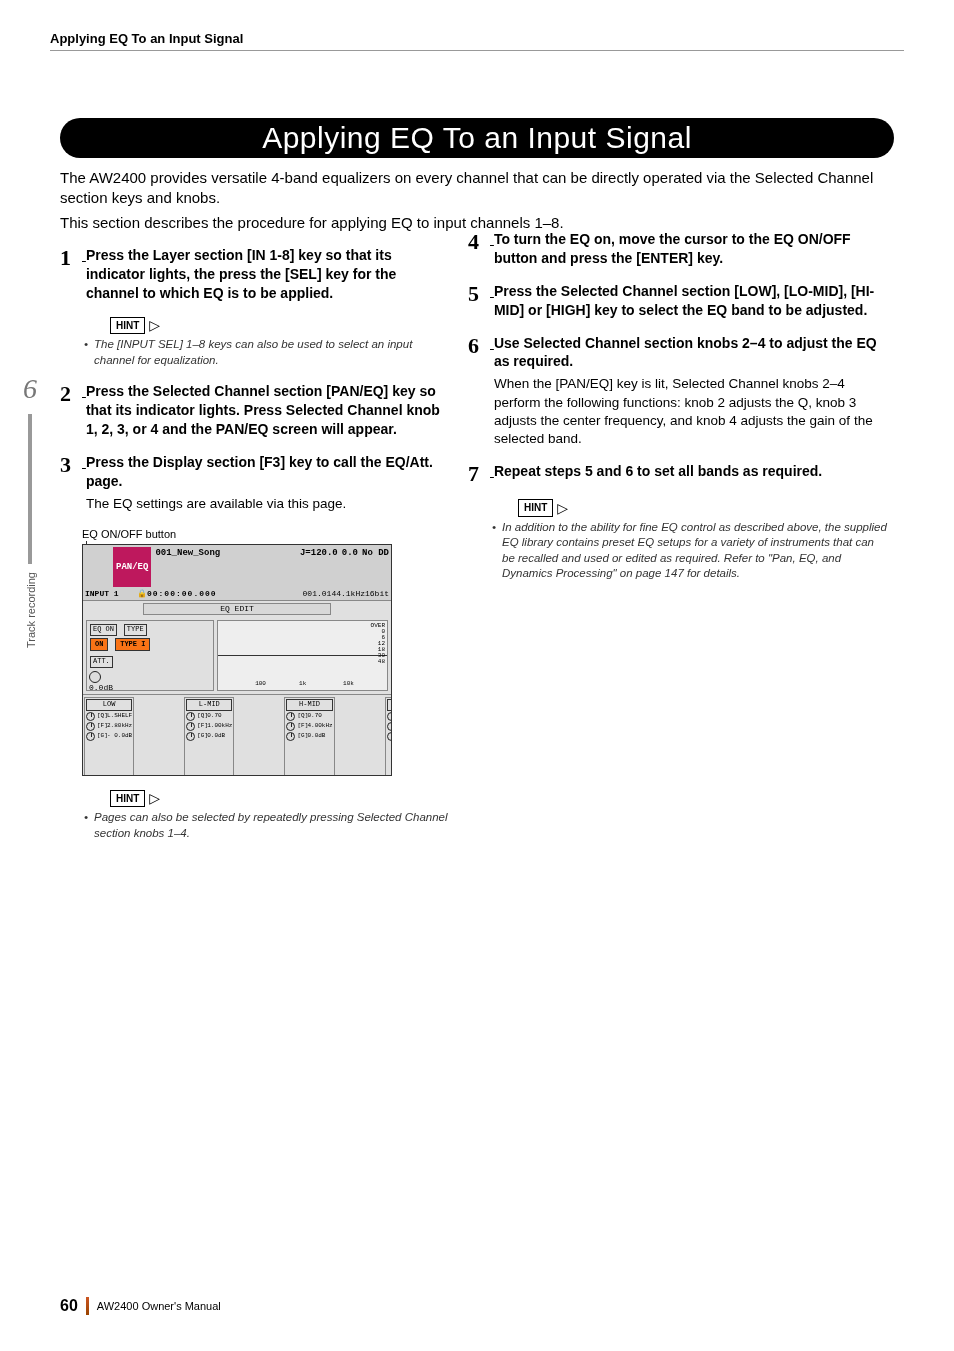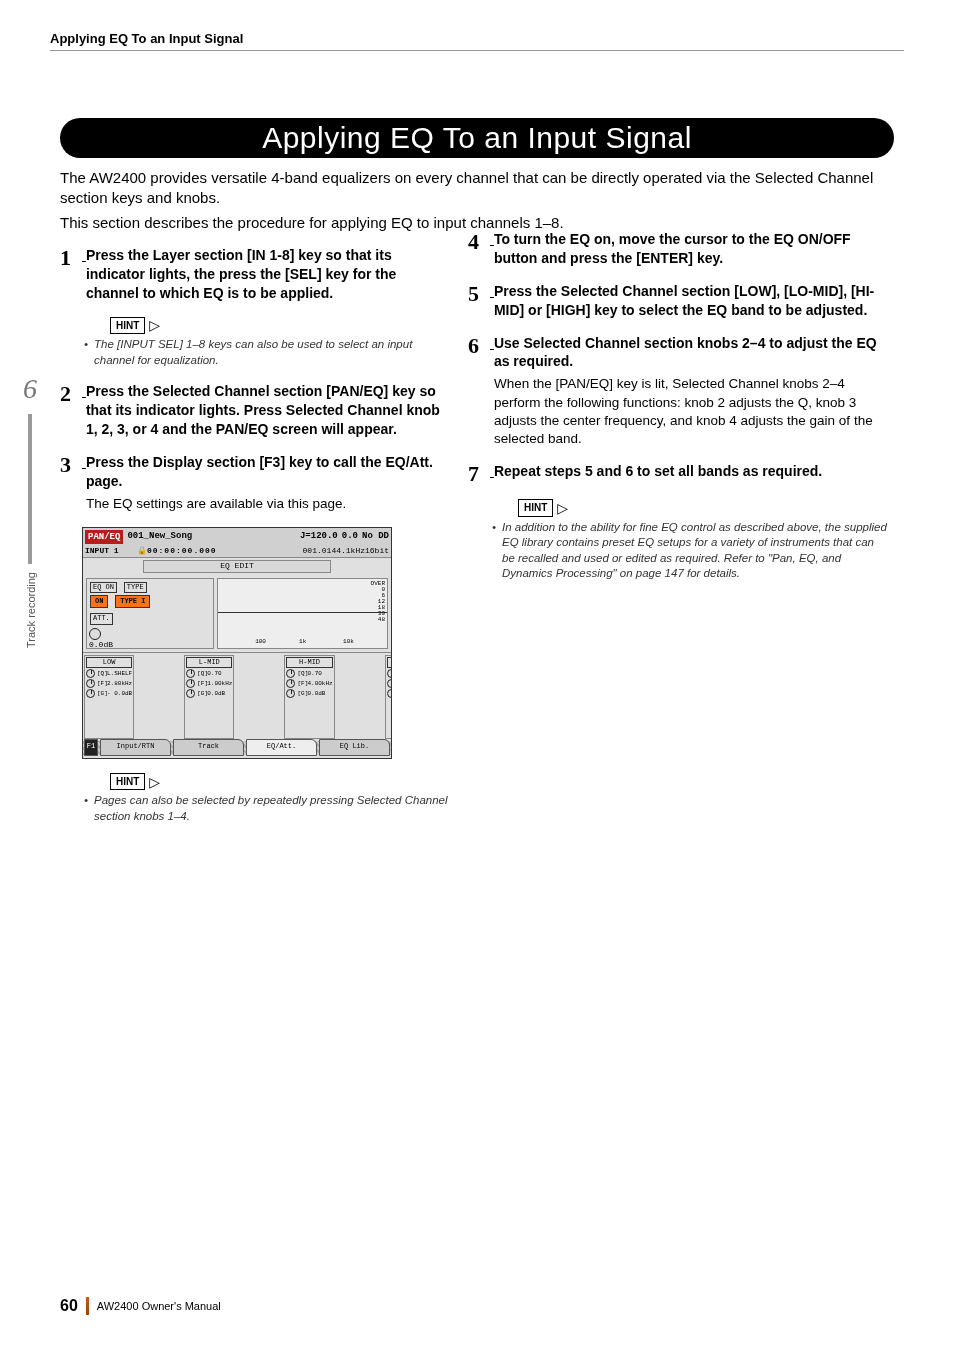--- a/index.html
+++ b/index.html
@@ -178,21 +178,21 @@
     overflow: hidden;
   }
   .screenshot .ss-top {
     display: flex;
     background: #d0d0d0;
     padding: 2px;
     gap: 4px;
     font-weight: bold;
     font-size: 9px;
   }
-  .screenshot .ss-top .paneq { background: #b91c1c; color: #fff; padding: 1px 3px; }
+  .screenshot .ss-top .paneq { background: #be185d; color: #fff; padding: 14px 3px; margin-left: 28px; }
   .screenshot .ss-top2 {
     display: flex;
     background: #d0d0d0;
     font-size: 8px;
     border-bottom: 1px solid #888;
     padding: 0 2px;
   }
   .screenshot .ss-top2 .inp { font-weight: bold; width: 52px; }
   .screenshot .ss-top2 .time { flex: 1; font-weight: bold; letter-spacing: 1px; }
   .screenshot .ss-sub {
@@ -359,20 +359,24 @@
   </div>
 
   <div class="step">
     <span class="step-num">3</span>
     <span class="step-body">
       <span class="step-title">Press the Display section [F3] key to call the EQ/Att. page.</span>
       <p class="step-desc">The EQ settings are available via this page.</p>
     </span>
   </div>
 
+  <div class="eq-caption">
+    <span>EQ ON/OFF button</span>
+    <span class="vline"></span>
+  </div>
 
   <div class="screenshot">
     <div class="ss-top">
       <span class="paneq">PAN/EQ</span>
       <span>001_New_Song</span>
       <span style="flex:1"></span>
       <span>J=120.0</span>
       <span>0.0</span>
       <span>No DD</span>
     </div>

